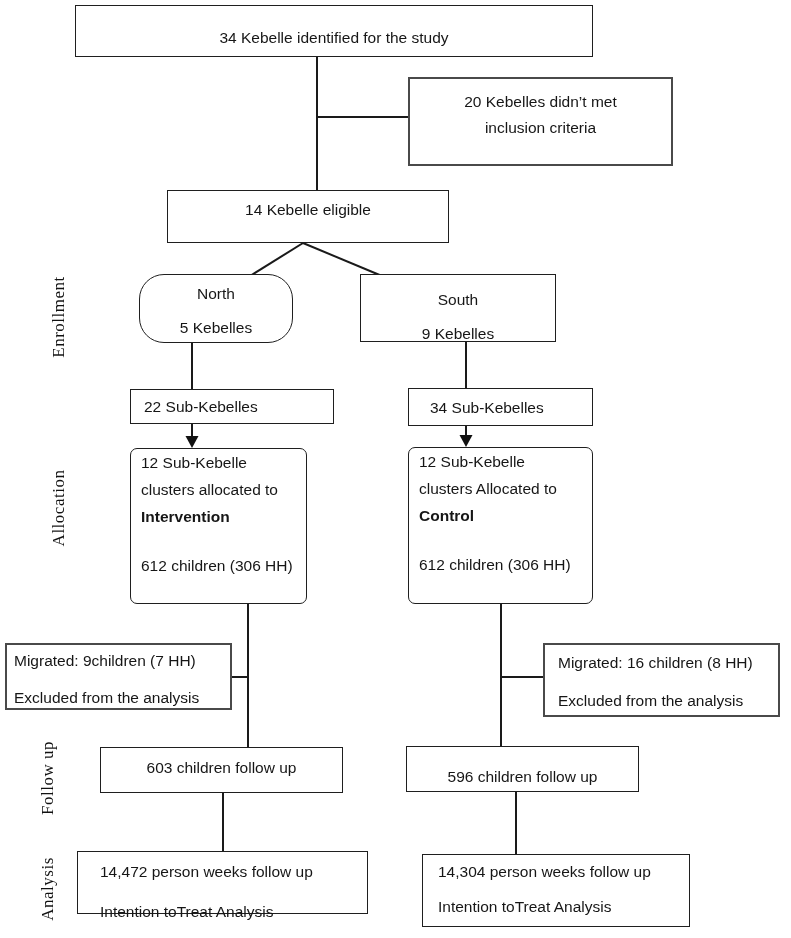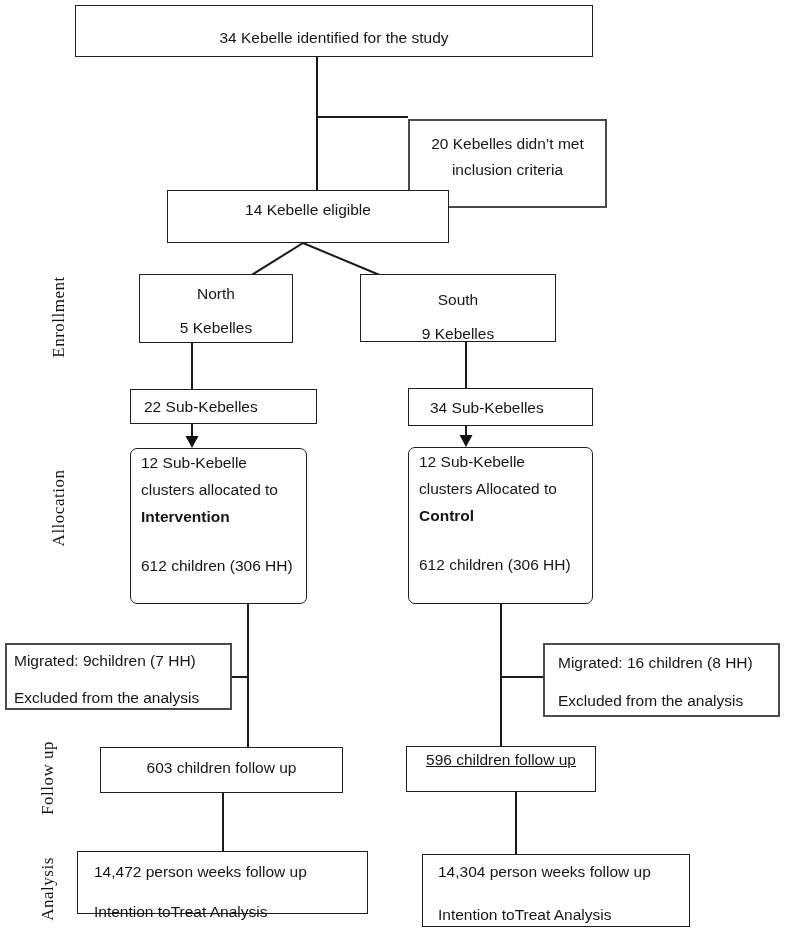--- a/index.html
+++ b/index.html
@@ -56,40 +56,40 @@
 
   <div class="stage-label" style="left:59px; top:317px;">Enrollment</div>
   <div class="stage-label" style="left:59px; top:508px;">Allocation</div>
   <div class="stage-label" style="left:48px; top:778px;">Follow up</div>
   <div class="stage-label" style="left:48px; top:889px;">Analysis</div>
 
   <div class="box tcenter pad-top-8" style="left:75px; top:5px; width:518px; height:52px;">
     <div>34 Kebelle identified for the study</div>
   </div>
 
-  <div class="box box-heavy tcenter pad-top-10 lh26" style="left:408px; top:77px; width:199px; height:89px;margin-top:42px;">
+  <div class="box box-heavy tcenter pad-top-10 lh26" style="left:408px; top:77px; width:265px; height:89px;">
     <div>20 Kebelles didn’t met</div>
     <div>inclusion criteria</div>
   </div>
 
   <div class="box tcenter" style="left:167px; top:190px; width:282px; height:53px; padding-top:9px;">
     <div>14 Kebelle eligible</div>
   </div>
 
-  <div class="box tcenter col" style="left:139px; top:274px; width:154px; height:69px; padding-top:9px; gap:15px;">
+  <div class="box tcenter col" style="left:139px; top:274px; width:154px; height:69px; padding-top:9px; gap:15px;border-radius:25px;">
     <div>North</div>
     <div>5 Kebelles</div>
   </div>
 
   <div class="box tcenter col" style="left:360px; top:274px; width:196px; height:68px; padding-top:15px; gap:15px;">
     <div>South</div>
     <div>9 Kebelles</div>
   </div>
 
-  <div class="box vcenter" style="left:130px; top:389px; width:187px; height:35px; padding-left:13px;">
+  <div class="box vcenter" style="left:130px; top:389px; width:204px; height:35px; padding-left:13px;">
     <div>22 Sub-Kebelles</div>
   </div>
 
   <div class="box vcenter" style="left:408px; top:388px; width:185px; height:38px; padding-left:21px;">
     <div>34 Sub-Kebelles</div>
   </div>
 
   <div class="box alloc-lines" style="left:130px; top:448px; width:177px; height:156px;">
     <div>12 Sub-Kebelle</div>
     <div>clusters allocated to</div>
@@ -111,27 +111,27 @@
 
   <div class="box box-heavy col" style="left:543px; top:643px; width:237px; height:74px; padding:8px 13px; gap:19px;">
     <div>Migrated: 16 children (8 HH)</div>
     <div>Excluded from the analysis</div>
   </div>
 
   <div class="box tcenter" style="left:100px; top:747px; width:243px; height:46px; padding-top:10px;">
     <div>603 children follow up</div>
   </div>
 
-  <div class="box tcenter" style="left:406px; top:746px; width:190px; height:46px; padding-top:3px;text-decoration:underline;">
+  <div class="box tcenter" style="left:406px; top:746px; width:233px; height:46px; padding-top:20px;">
     <div>596 children follow up</div>
   </div>
 
-  <div class="box col" style="left:77px; top:851px; width:291px; height:63px; padding:10px 16px; gap:21px;">
+  <div class="box col" style="left:77px; top:851px; width:291px; height:63px; padding:10px 22px; gap:21px;">
     <div>14,472 person weeks follow up</div>
     <div>Intention toTreat Analysis</div>
   </div>
 
-  <div class="box col" style="left:422px; top:854px; width:268px; height:73px; padding:7px 15px; gap:24px;">
+  <div class="box col" style="left:422px; top:854px; width:268px; height:73px; padding:7px 15px; gap:16px;">
     <div>14,304 person weeks follow up</div>
     <div>Intention toTreat Analysis</div>
   </div>
 
 </div>
 
 </body></html>

